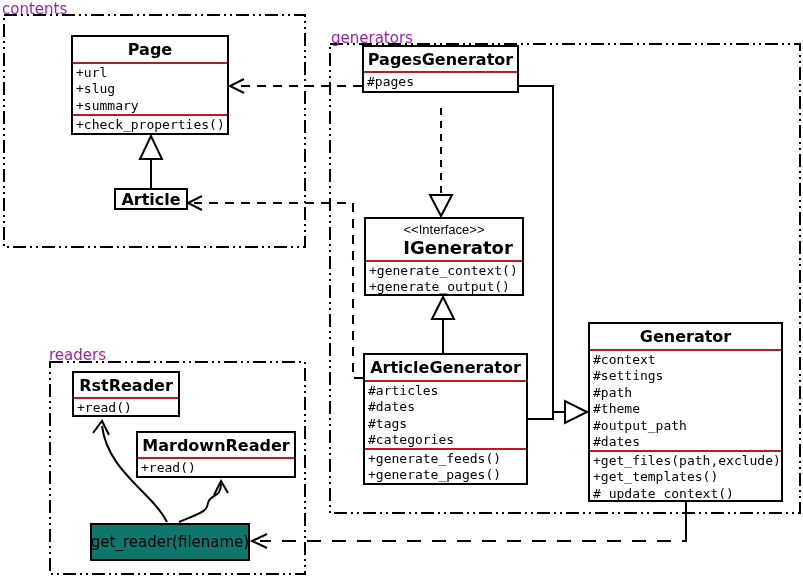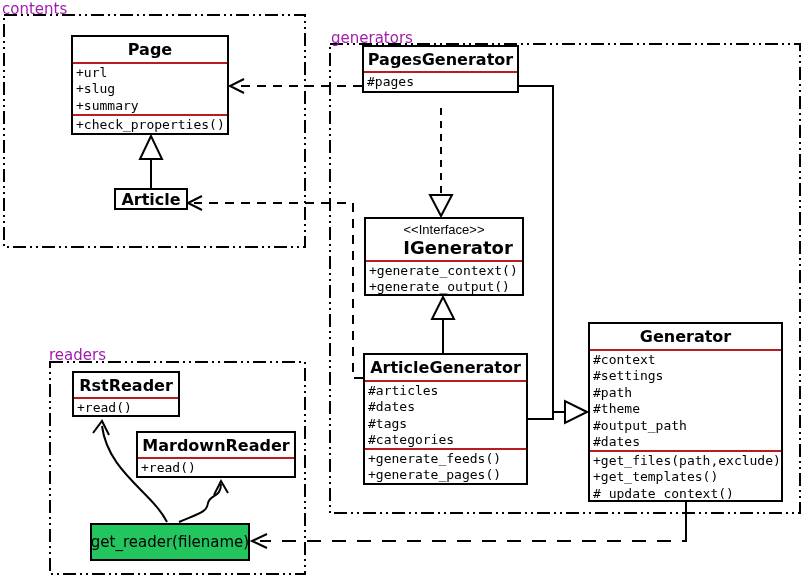--- a/index.html
+++ b/index.html
@@ -27,21 +27,21 @@
     padding:1px 8px 0 3px;flex:0 0 auto;overflow:hidden;
   }
   .sec.grow{flex:1 1 auto;}
   .member{line-height:16.4px;white-space:pre;}
   .iface-head{
     box-sizing:border-box;flex:0 0 auto;text-align:center;padding-top:3px;
   }
   .iface-st{font-family:Liberation Sans, sans-serif;font-size:13px;line-height:16px;}
   .iface-name{font-family:"DejaVu Sans",sans-serif;font-weight:bold;font-size:18px;line-height:20px;padding-left:28px;}
   .plainbox{
-    position:absolute;background:#22c55e;border:2px solid #000;box-sizing:border-box;
+    position:absolute;background:#0f766e;border:2px solid #000;box-sizing:border-box;
     display:flex;align-items:center;justify-content:center;
     font:15px "DejaVu Sans",sans-serif;white-space:nowrap;
   }
 </style>
 </head>
 <body>
 
 <div class="canvas">
 
   <svg class="layer" width="803" height="579" viewBox="0 0 803 579">

